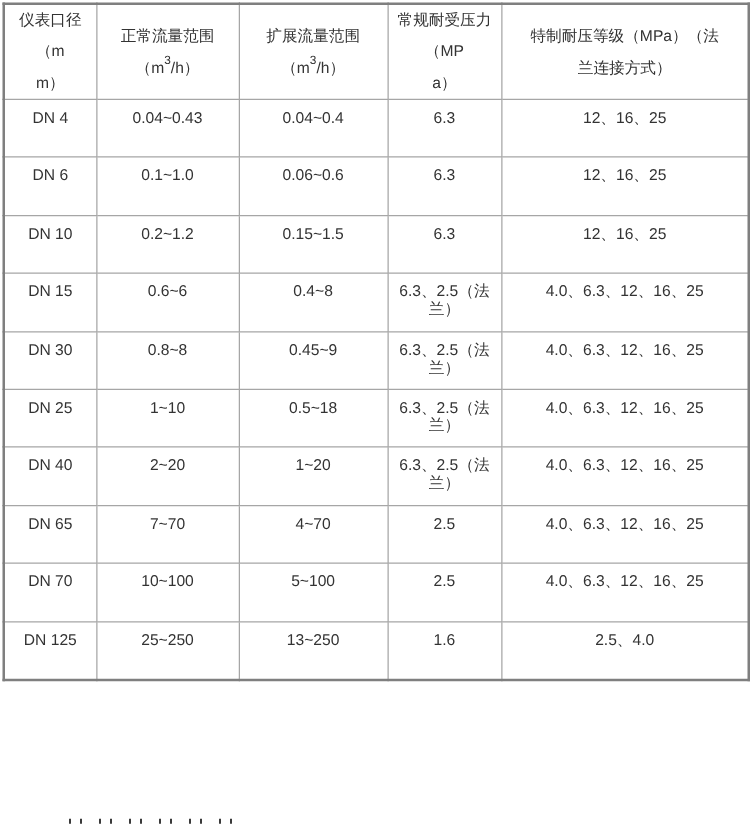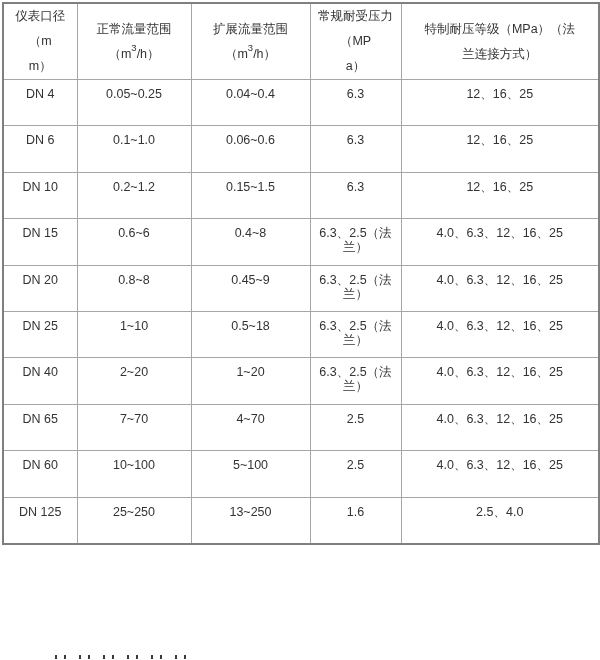--- a/index.html
+++ b/index.html
@@ -105,21 +105,21 @@
           </th>
           <th>
             <div>特制耐压等级（MPa）（法</div>
             <div>兰连接方式）</div>
           </th>
         </tr>
     </thead>
     <tbody>
         <tr>
           <td>DN 4</td>
-          <td>0.05~0.25</td>
+          <td>0.04~0.43</td>
           <td>0.04~0.4</td>
           <td>6.3</td>
           <td>12、16、25</td>
         </tr>
         <tr>
           <td>DN 6</td>
           <td>0.1~1.0</td>
           <td>0.06~0.6</td>
           <td>6.3</td>
           <td>12、16、25</td>
@@ -132,21 +132,21 @@
           <td>12、16、25</td>
         </tr>
         <tr>
           <td>DN 15</td>
           <td>0.6~6</td>
           <td>0.4~8</td>
           <td>6.3、2.5（法兰）</td>
           <td>4.0、6.3、12、16、25</td>
         </tr>
         <tr>
-          <td>DN 20</td>
+          <td>DN 30</td>
           <td>0.8~8</td>
           <td>0.45~9</td>
           <td>6.3、2.5（法兰）</td>
           <td>4.0、6.3、12、16、25</td>
         </tr>
         <tr>
           <td>DN 25</td>
           <td>1~10</td>
           <td>0.5~18</td>
           <td>6.3、2.5（法兰）</td>
@@ -160,21 +160,21 @@
           <td>4.0、6.3、12、16、25</td>
         </tr>
         <tr>
           <td>DN 65</td>
           <td>7~70</td>
           <td>4~70</td>
           <td>2.5</td>
           <td>4.0、6.3、12、16、25</td>
         </tr>
         <tr>
-          <td>DN 60</td>
+          <td>DN 70</td>
           <td>10~100</td>
           <td>5~100</td>
           <td>2.5</td>
           <td>4.0、6.3、12、16、25</td>
         </tr>
         <tr>
           <td>DN 125</td>
           <td>25~250</td>
           <td>13~250</td>
           <td>1.6</td>

